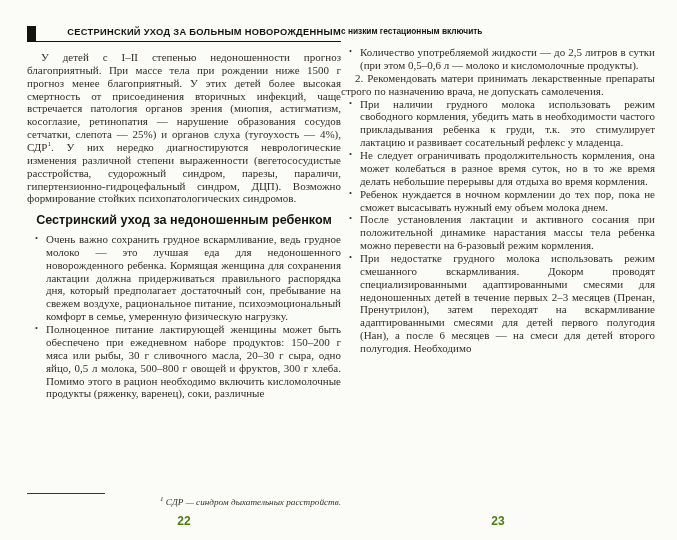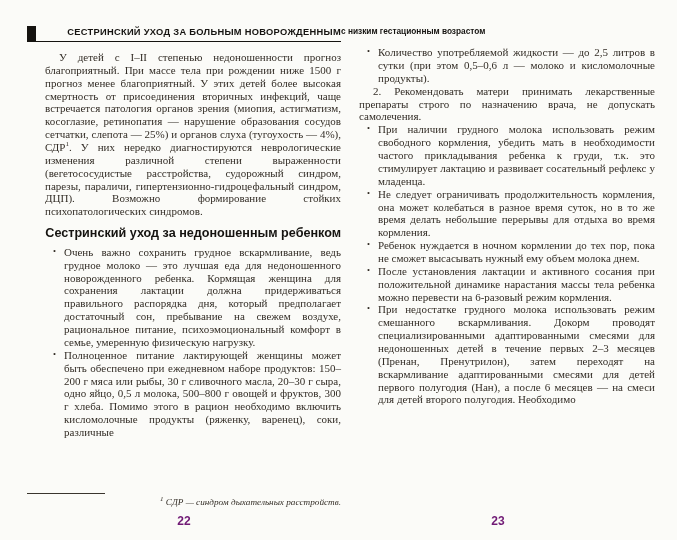--- a/index.html
+++ b/index.html
@@ -69,34 +69,34 @@
     margin: 3px 0 0 5px;
   }
   .rh-right .head-block {
     width: 7px;
     height: 13px;
     background: #151310;
     flex: 0 0 auto;
     margin-top: 3px;
   }
   
-  .page-body { margin-top: 9px; margin-left: 18px; }
+  .page-body { margin-top: 9px; }
   .para {
     margin: 0;
     text-align: justify;
     hyphens: auto;
   }
   .first-indent { text-indent: 14px; }
   .section-heading {
     font-family: "Liberation Sans", sans-serif;
     font-weight: bold;
     font-size: 12.6px;
     color: #151310;
     margin: 8px 0 5px 0;
-    text-align: right;
+    text-align: center;
   }
   .bullet-item {
     position: relative;
     padding-left: 19px;
     text-align: justify;
     hyphens: auto;
   }
   .bullet-marker {
     position: absolute;
     left: 8px;
@@ -124,21 +124,21 @@
   .footnote {
     font-size: 9.2px;
     text-align: right;
     font-style: italic;
   }
   .page-number {
     text-align: center;
     font-family: "Liberation Sans", sans-serif;
     font-weight: bold;
     font-size: 12px;
-    color: #701a75;
+    color: #4d7c0f;
     margin-top: 6px;
   }
 </style>
 </head>
 <body>
 
 <div class="spread">
 
   <div class="page">
 
@@ -170,21 +170,21 @@
       <div class="footnote-rule"></div>
       <div class="footnote"><sup class="fn-ref">1</sup> <span>СДР — синдром дыхательных расстройств.</span></div>
       <div class="page-number">22</div>
     </div>
 
   </div>
 
   <div class="page">
 
     <div class="rh-right">
-      <div class="rh-line2">с низким гестационным возрастом</div>
+      <div class="rh-line2">с низким гестационным включить</div>
     </div>
 
     <div class="page-body">
 
 
       <div class="bullet-item">
         <span class="bullet-marker">•</span>
         <span>Количество употребляемой жидкости — до 2,5 литров в сутки (при этом 0,5–0,6 л — молоко и кисломолочные продукты).</span>
       </div>
 

